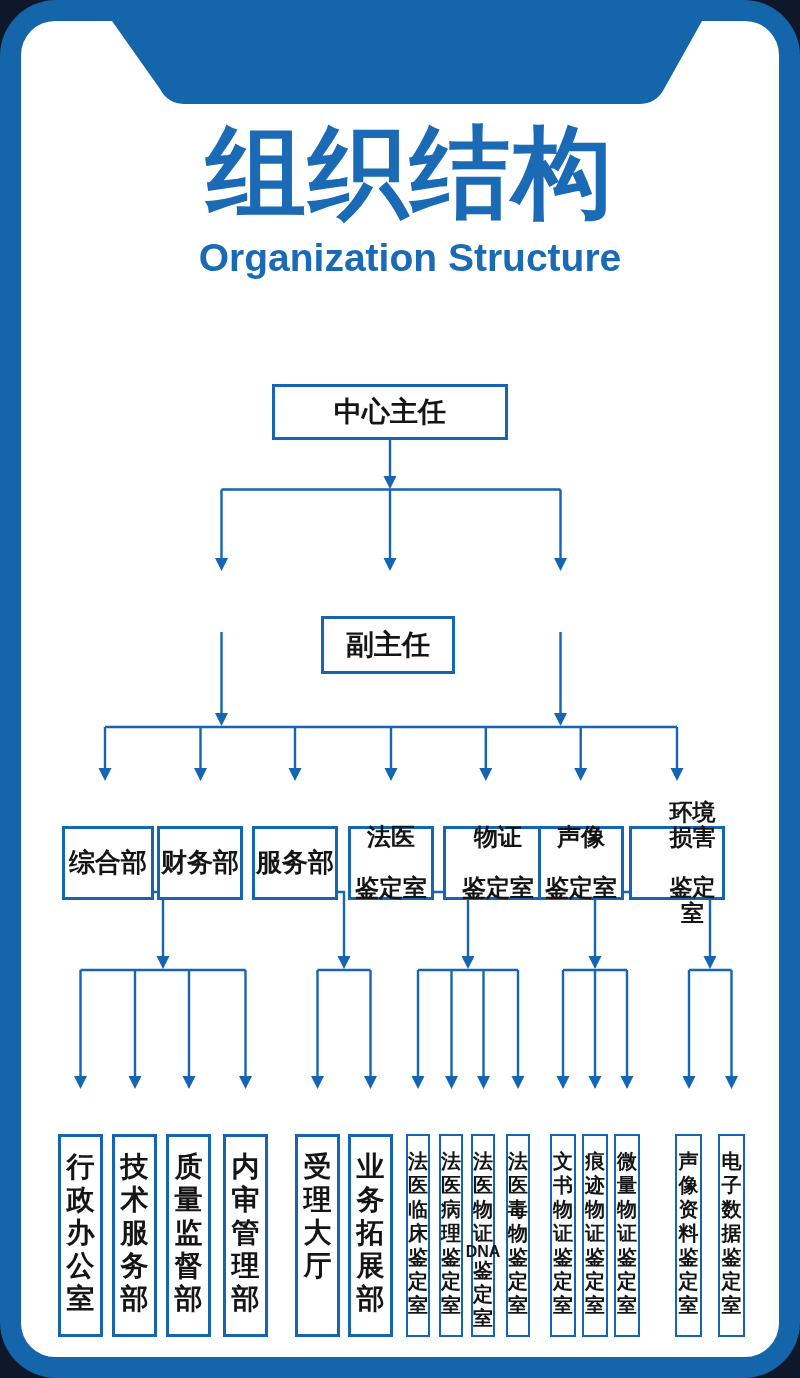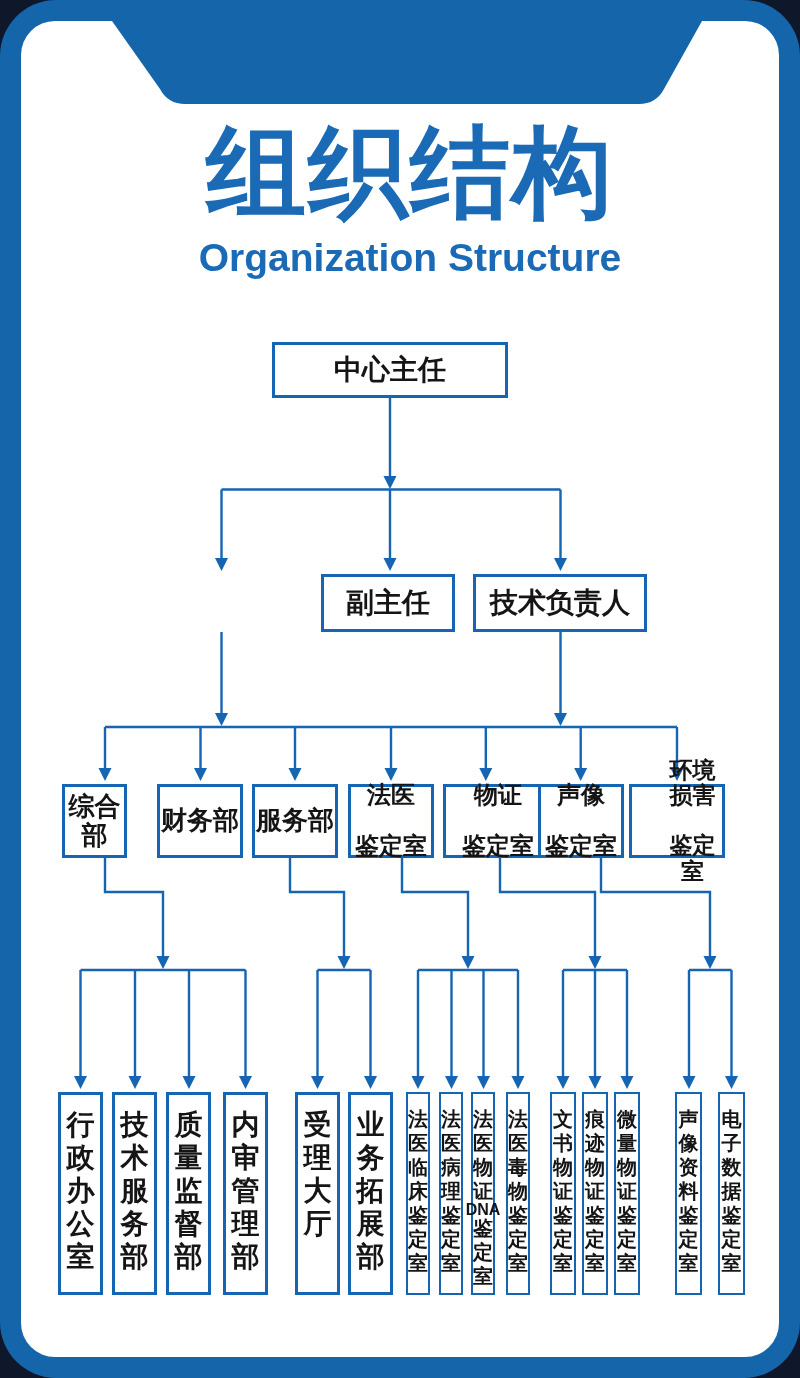--- a/index.html
+++ b/index.html
@@ -15,20 +15,21 @@
   .subtitle{
     position:absolute;left:10px;top:236px;width:800px;text-align:center;
     font-size:39px;font-weight:bold;color:#1b6ab6;letter-spacing:0px;
   }
   .box{
     position:absolute;box-sizing:border-box;background:#ffffff;
     border:3px solid #1565b2;color:#151515;
     font-family:"Liberation Serif","DejaVu Serif",serif;font-weight:bold;
     display:flex;flex-direction:column;align-items:center;justify-content:center;
     text-align:center;
+    margin-top:42px;
   }
   .l1,.l2{font-size:28px;line-height:1.1;}
   .l3{font-size:26px;line-height:1.12;}
   .l3.two{font-size:24px;gap:24px;}
   .l3.envbox{font-size:23px;padding-left:31px;}
   .vbox{justify-content:flex-start;padding-top:13px;}
   .vbox span{display:block;}
   .vbox.wide{font-size:28px;}
   .vbox.wide span{line-height:33px;}
   .vbox.narrow{font-size:20px;border-width:2px;}
@@ -105,25 +106,22 @@
       </g>
   </svg>
 
   <div class="box l1" style="left:272px;top:342px;width:236px;height:56px">
     <span>中心主任</span>
   </div>
 
   <div class="box l2" style="left:321px;top:574px;width:134px;height:58px">
     <span>副主任</span>
   </div>
-  <div class="box l2" style="left:473px;top:574px;width:174px;height:58px">
-    <span>技术负责人</span>
-  </div>
-
-  <div class="box l3" style="left:62px;top:784px;width:65px;height:74px">
+
+  <div class="box l3" style="left:62px;top:784px;width:92px;height:74px">
     <span>综合部</span>
   </div>
   <div class="box l3" style="left:157px;top:784px;width:86px;height:74px">
     <span>财务部</span>
   </div>
   <div class="box l3" style="left:252px;top:784px;width:86px;height:74px">
     <span>服务部</span>
   </div>
   <div class="box l3 two" style="left:348px;top:784px;width:86px;height:74px">
     <span>法医</span>

